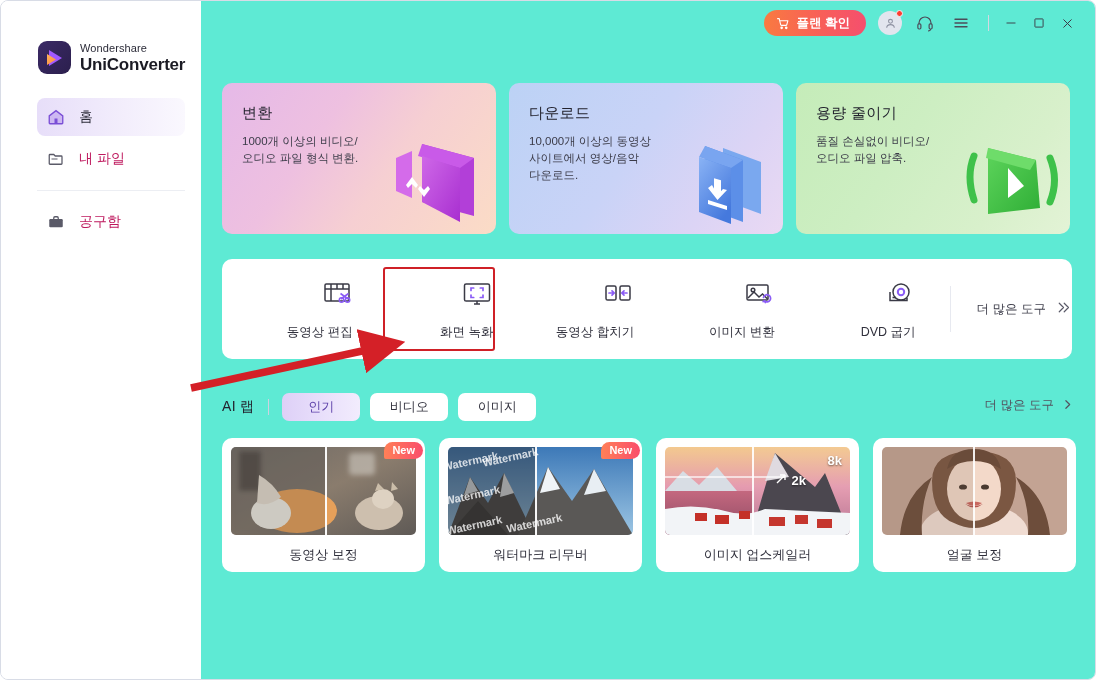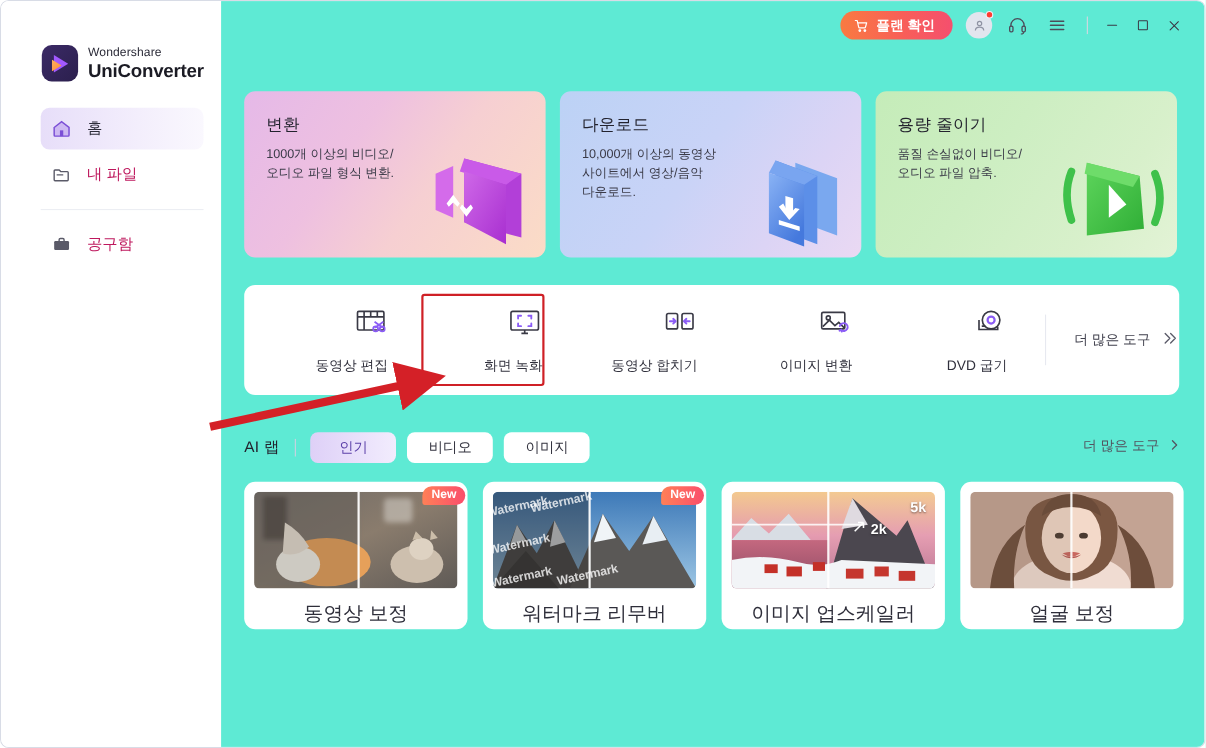--- a/index.html
+++ b/index.html
@@ -211,21 +211,21 @@
     width: 203px; height: 134px;
     background: #fff; border-radius: 10px;
     position: relative; cursor: pointer;
     padding: 9px 9px 0 9px;
   }
   .thumb-img {
     width: 185px; height: 88px;
     border-radius: 5px; overflow: hidden; position: relative;
   }
   .thumb-caption {
-    text-align: center; font-size: 18px; color: #2e2e3a;
+    text-align: center; font-size: 13px; color: #2e2e3a;
     margin-top: 11px;
   }
   .badge-new {
     position: absolute; top: 4px; right: 2px;
     background: linear-gradient(90deg,#ff8057,#fa4d6c);
     color: #fff; font-size: 11px; font-weight: bold;
     padding: 2px 8px 3px 8px; border-radius: 9px 9px 9px 2px;
     z-index: 5;
   }
 
@@ -624,21 +624,21 @@
               <rect x="74" y="64" width="11" height="8"></rect>
                 <rect x="104" y="70" width="16" height="9"></rect>
               <rect x="130" y="68" width="13" height="9"></rect>
                 <rect x="152" y="72" width="15" height="9"></rect>
             </g>
             <rect x="88" y="0" width="97" height="88" fill="#ffffff" opacity=".03"></rect>
             <line x1="88" y1="0" x2="88" y2="88" stroke="#ffffff" stroke-width="2" opacity=".9"></line>
             <line x1="0" y1="30" x2="120" y2="30" stroke="#ffffff" stroke-width="1.6" opacity=".85"></line>
             <path d="M112 36 l8 -8 M120 28 l-5 0 M120 28 l0 5" stroke="#ffffff" stroke-width="1.4" fill="none"></path>
           </svg>
-          <span class="up-label" style="right:8px; top:6px; font-size:13px;">5k</span>
+          <span class="up-label" style="right:8px; top:6px; font-size:13px;">8k</span>
           <span class="up-label" style="right:44px; top:26px; font-size:13px;">2k</span>
         </div>
         <div class="thumb-caption">이미지 업스케일러</div>
       </div>
 
       <div class="thumb-card">
         <div class="thumb-img">
           <svg width="185" height="88" viewBox="0 0 185 88" preserveAspectRatio="none">
             <rect width="185" height="88" fill="#c3a393"></rect>
             <ellipse cx="92" cy="86" rx="54" ry="30" fill="#f0dcd2"></ellipse>

